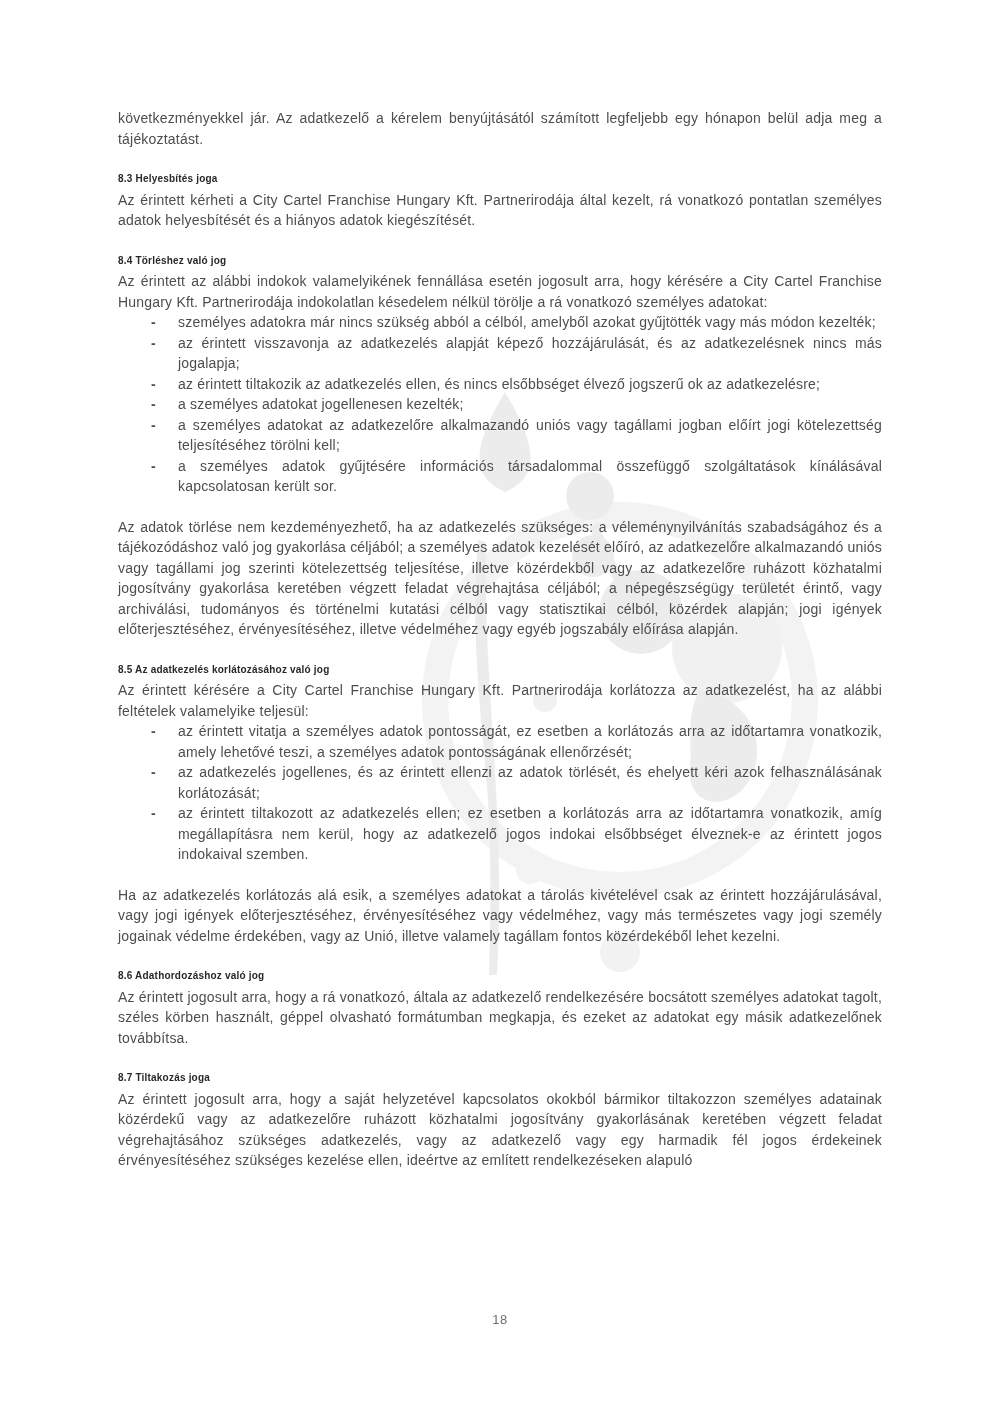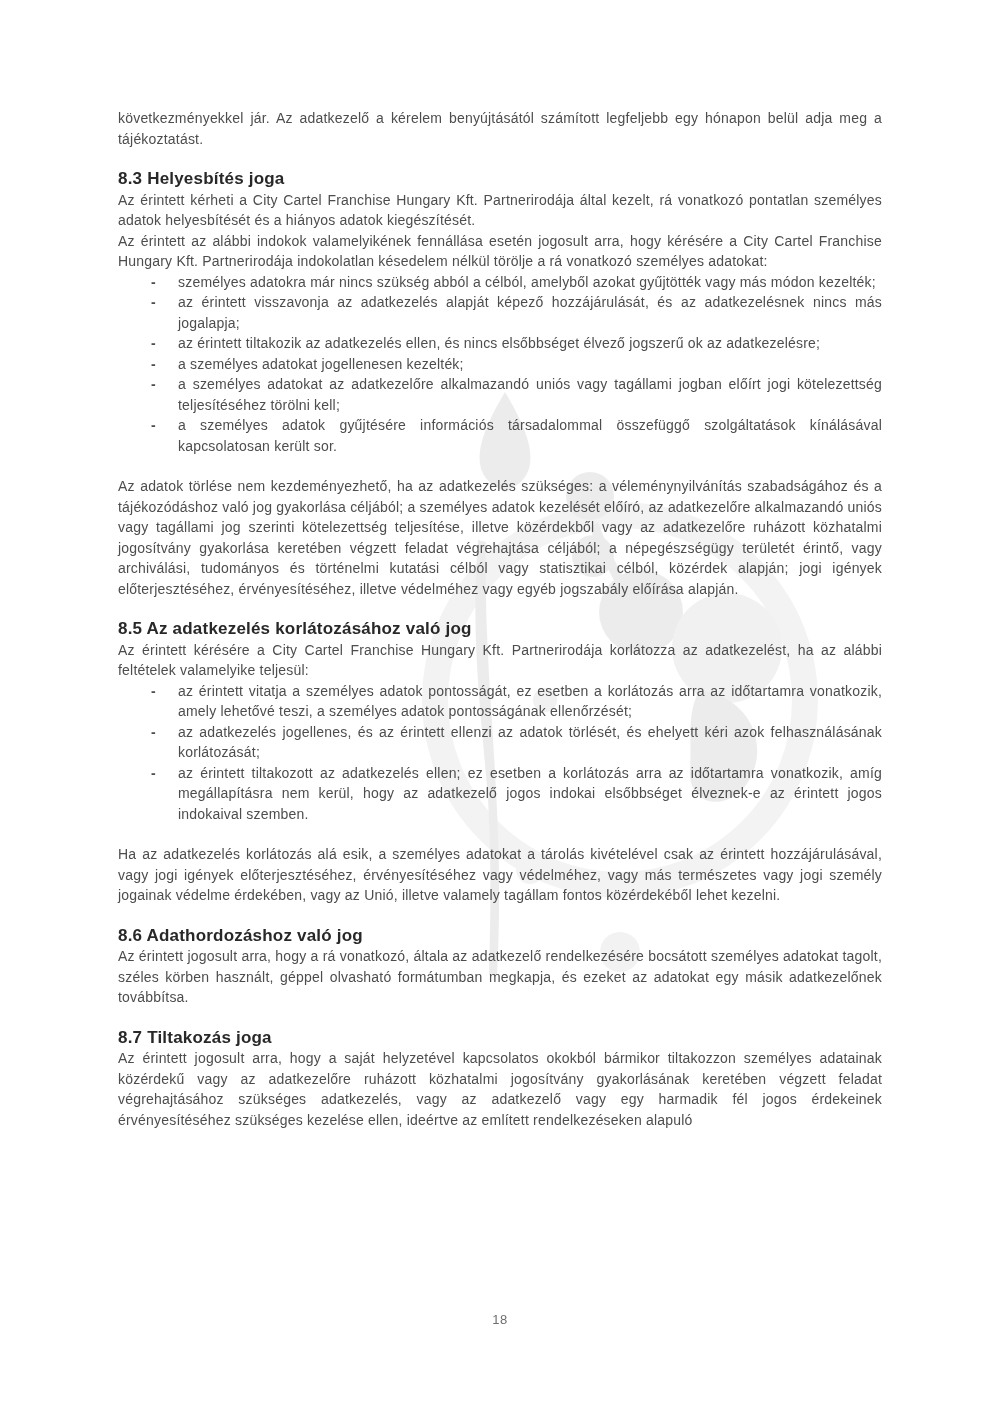--- a/index.html
+++ b/index.html
@@ -36,21 +36,21 @@
   }
   p.body {
     margin: 0;
     text-align: justify;
   }
   p.body.spaced {
     margin-top: 20px;
   }
   h3.sec-heading {
     margin: 20px 0 0 0;
-    font-size: 17px;
+    font-size: 10px;
     line-height: 20.5px;
     font-weight: bold;
     color: #282828;
     letter-spacing: 0.2px;
   }
   ul.dash-list {
     list-style: none;
     margin: 0;
     padding: 0 0 0 60px;
   }
@@ -107,20 +107,21 @@
     </g>
   </svg>
 
   <div class="content">
 
     <p class="body">következményekkel jár. Az adatkezelő a kérelem benyújtásától számított legfeljebb egy hónapon belül adja meg a tájékoztatást.</p>
 
     <h3 class="sec-heading">8.3 Helyesbítés joga</h3>
     <p class="body">Az érintett kérheti a City Cartel Franchise Hungary Kft. Partnerirodája által kezelt, rá vonatkozó pontatlan személyes adatok helyesbítését és a hiányos adatok kiegészítését.</p>
 
+    <h3 class="sec-heading">8.4 Törléshez való jog</h3>
     <p class="body">Az érintett az alábbi indokok valamelyikének fennállása esetén jogosult arra, hogy kérésére a City Cartel Franchise Hungary Kft. Partnerirodája indokolatlan késedelem nélkül törölje a rá vonatkozó személyes adatokat:</p>
     <ul class="dash-list">
       <li>személyes adatokra már nincs szükség abból a célból, amelyből azokat gyűjtötték vagy más módon kezelték;</li>
       <li>az érintett visszavonja az adatkezelés alapját képező hozzájárulását, és az adatkezelésnek nincs más jogalapja;</li>
       <li>az érintett tiltakozik az adatkezelés ellen, és nincs elsőbbséget élvező jogszerű ok az adatkezelésre;</li>
       <li>a személyes adatokat jogellenesen kezelték;</li>
       <li>a személyes adatokat az adatkezelőre alkalmazandó uniós vagy tagállami jogban előírt jogi kötelezettség teljesítéséhez törölni kell;</li>
       <li>a személyes adatok gyűjtésére információs társadalommal összefüggő szolgáltatások kínálásával kapcsolatosan került sor.</li>
     </ul>
     <p class="body spaced">Az adatok törlése nem kezdeményezhető, ha az adatkezelés szükséges: a véleménynyilvánítás szabadságához és a tájékozódáshoz való jog gyakorlása céljából; a személyes adatok kezelését előíró, az adatkezelőre alkalmazandó uniós vagy tagállami jog szerinti kötelezettség teljesítése, illetve közérdekből vagy az adatkezelőre ruházott közhatalmi jogosítvány gyakorlása keretében végzett feladat végrehajtása céljából; a népegészségügy területét érintő, vagy archiválási, tudományos és történelmi kutatási célból vagy statisztikai célból, közérdek alapján; jogi igények előterjesztéséhez, érvényesítéséhez, illetve védelméhez vagy egyéb jogszabály előírása alapján.</p>

